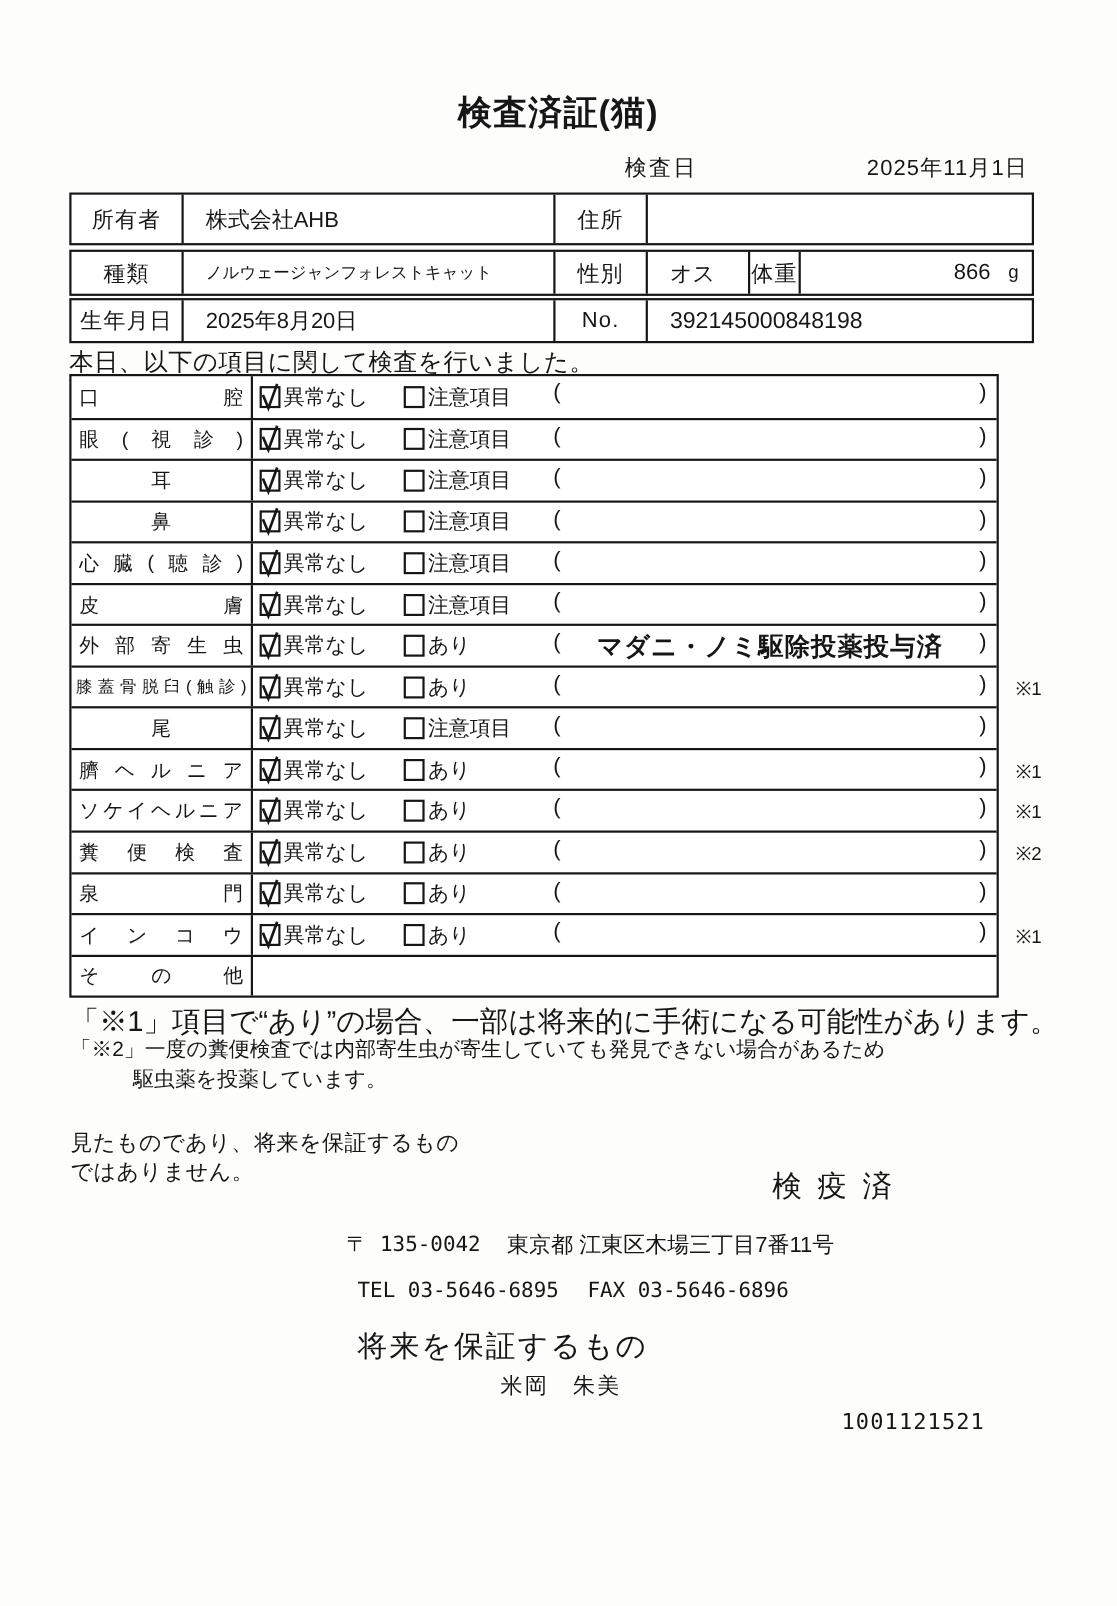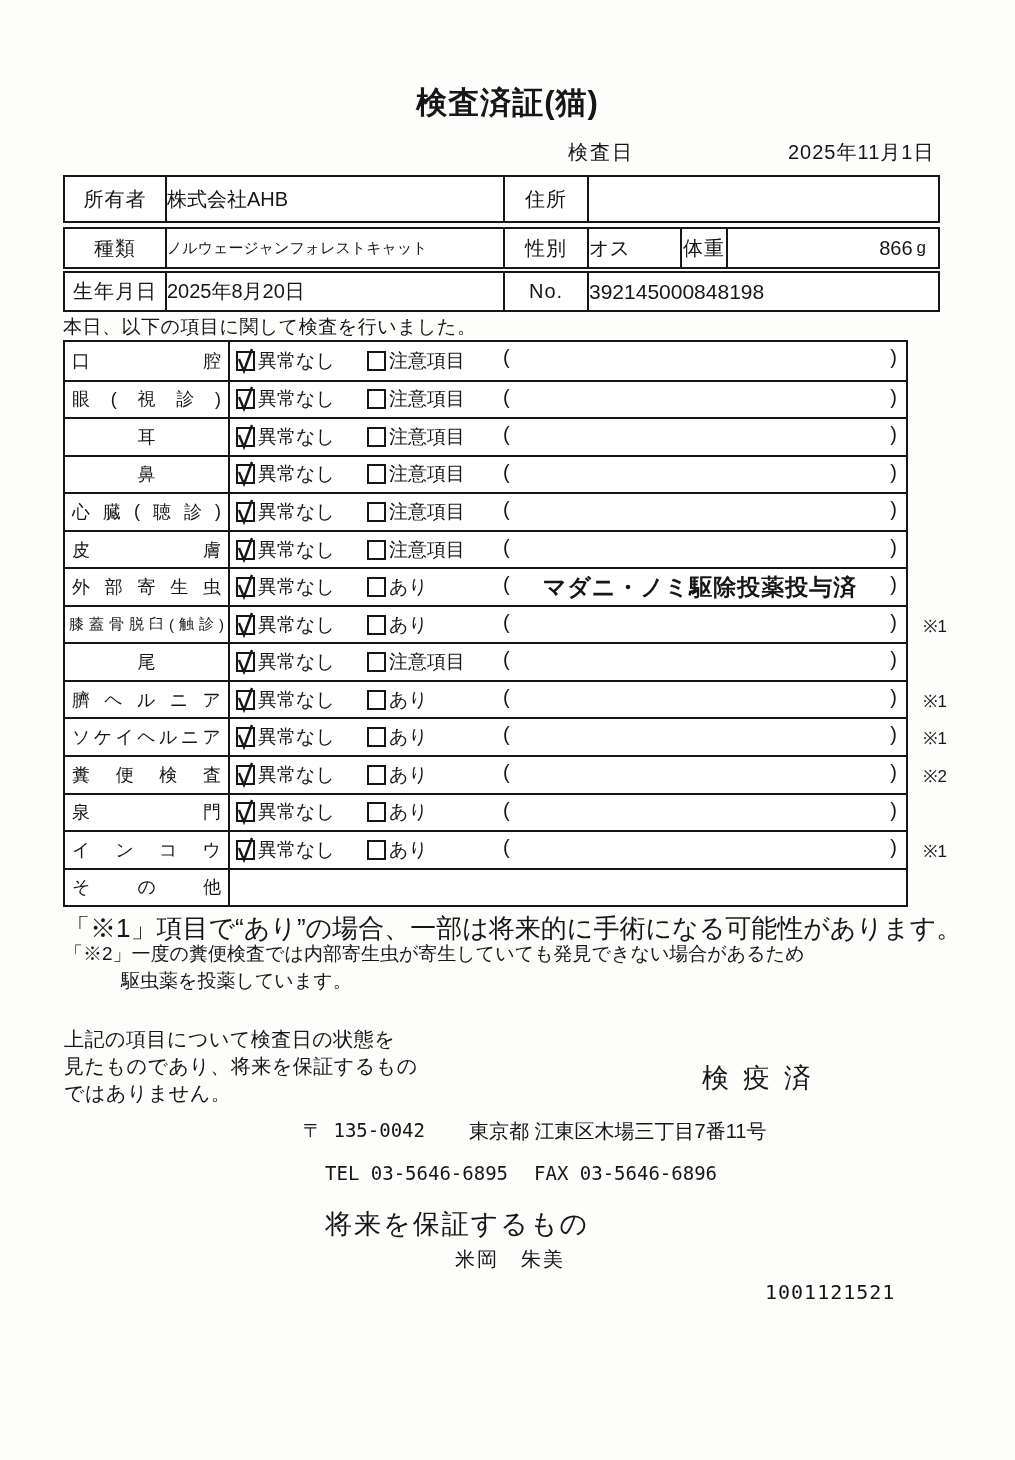--- a/index.html
+++ b/index.html
@@ -10,35 +10,35 @@
   }
   .abs{position:absolute;}
   
   .title{top:82px;left:0;width:1015px;text-align:center;font-size:31px;font-weight:600;letter-spacing:1px;}
   .exam-date-label{top:139px;left:568px;font-size:20px;letter-spacing:2px;}
   .exam-date{top:139px;left:788px;font-size:20px;letter-spacing:1px;}
   
   .itable{left:63px;width:877px;border:2px solid #161616;display:flex;box-sizing:border-box;background:#fff;}
   .itable .cell{display:flex;align-items:center;box-sizing:border-box;font-size:20px;overflow:hidden;white-space:nowrap;}
   .itable .cell.lbl{justify-content:center;letter-spacing:1px;}
-  .itable .cell.val{padding:0 0;}
+  .itable .cell.val{padding:0 20px;}
   .itable .cell.bR{border-right:2px solid #161616;}
   .t-owner{top:175px;height:48px;}
   .t-species{top:227px;height:42px;justify-content:flex-end;}
   .t-birth{top:271px;height:41px;}
   .w-lbl{width:102px;}
   .w-val1{width:338px;}
   .w-lbl2{width:84px;}
   .w-sex{width:93px;}
   .w-wlbl{width:46px;}
   .grow{flex:1;}
-  .weight-val{justify-content:flex-end;gap:4px;padding-right:12px !important;margin-left:23px;}
+  .weight-val{justify-content:flex-end;gap:16px;padding-right:12px !important;margin-left:23px;}
   .weight-val .unit{font-size:17px;}
   
-  .intro{top:314px;left:63px;font-size:19px;border-bottom:1.5px solid #161616;padding-bottom:1px;letter-spacing:0.5px;}
+  .intro{top:314px;left:63px;font-size:22px;border-bottom:1.5px solid #161616;padding-bottom:1px;letter-spacing:0.5px;}
   
   .chk-table{top:340px;left:63px;width:845px;border:2px solid #161616;box-sizing:border-box;background:#fff;}
   .chk-row{display:flex;height:37.55px;box-sizing:border-box;position:relative;}
   .chk-row + .chk-row{border-top:2px solid #161616;}
   .chk-label{width:165px;box-sizing:border-box;border-right:2px solid #161616;padding:0 7px;font-size:18px;display:flex;align-items:center;overflow:hidden;white-space:nowrap;}
   .chk-label.tight{font-size:15px;padding:0 4px;}
   .chk-content{flex:1;position:relative;font-size:19px;}
   .opt{position:absolute;top:0;bottom:0;display:flex;align-items:center;gap:3px;white-space:nowrap;}
   .opt1{left:6px;}
   .opt2{left:137px;}
@@ -49,21 +49,21 @@
   .paren-text{position:absolute;left:290px;right:26px;top:0;bottom:0;display:flex;align-items:center;justify-content:center;font-size:19px;white-space:nowrap;}
   .paren-text.big{font-size:23px;font-weight:600;letter-spacing:1px;text-align:right;}
   .row-note{position:absolute;right:-41px;top:7px;font-size:17px;white-space:nowrap;}
   
   .note-line1{top:911px;left:64px;font-size:26px;}
   .note-line2{top:941px;left:64px;font-size:19px;}
   .note-line3{top:968px;left:121px;font-size:19px;}
   
   .disclaimer{top:1026px;left:64px;font-size:20px;line-height:27px;letter-spacing:0.5px;}
   .stamp{top:1060px;left:702px;font-size:27px;letter-spacing:14px;font-weight:500;}
-  .postal-line{top:1118px;left:303px;font-size:20px;display:flex;gap:44px;white-space:nowrap;justify-content:space-between;}
+  .postal-line{top:1118px;left:315px;font-size:20px;display:flex;gap:24px;white-space:nowrap;justify-content:space-between;}
   .postal-line .mono{font-family:"DejaVu Sans Mono",monospace;font-size:19px;}
   .tel-line{top:1162px;left:325px;font-size:19px;font-family:"DejaVu Sans Mono",monospace;display:flex;gap:26px;white-space:nowrap;}
   .clinic-name{top:1206px;left:325px;font-size:27px;letter-spacing:2px;font-weight:500;}
   .vet-name{top:1246px;left:455px;font-size:20px;letter-spacing:2px;}
   .serial{top:1280px;left:765px;font-size:20px;font-family:"DejaVu Sans Mono",monospace;letter-spacing:1px;}
 </style>
 </head>
 <body>
 
 <div class="abs title">検査済証(猫)</div>
@@ -511,21 +511,20 @@
     <div class="chk-content"></div>
 
   </div>
 </div>
 
 <div class="abs note-line1">「※1」項目で“あり”の場合、一部は将来的に手術になる可能性があります。</div>
 <div class="abs note-line2">「※2」一度の糞便検査では内部寄生虫が寄生していても発見できない場合があるため</div>
 <div class="abs note-line3">駆虫薬を投薬しています。</div>
 
 <div class="abs disclaimer">
-  <div>上記の項目について検査日の状態を</div>
   <div>見たものであり、将来を保証するもの</div>
   <div>ではありません。</div>
 </div>
 
 <div class="abs stamp">検疫済</div>
 
 <div class="abs postal-line">
   <span class="mono">〒 135-0042</span>
   <span>東京都 江東区木場三丁目7番11号</span>
 </div>

